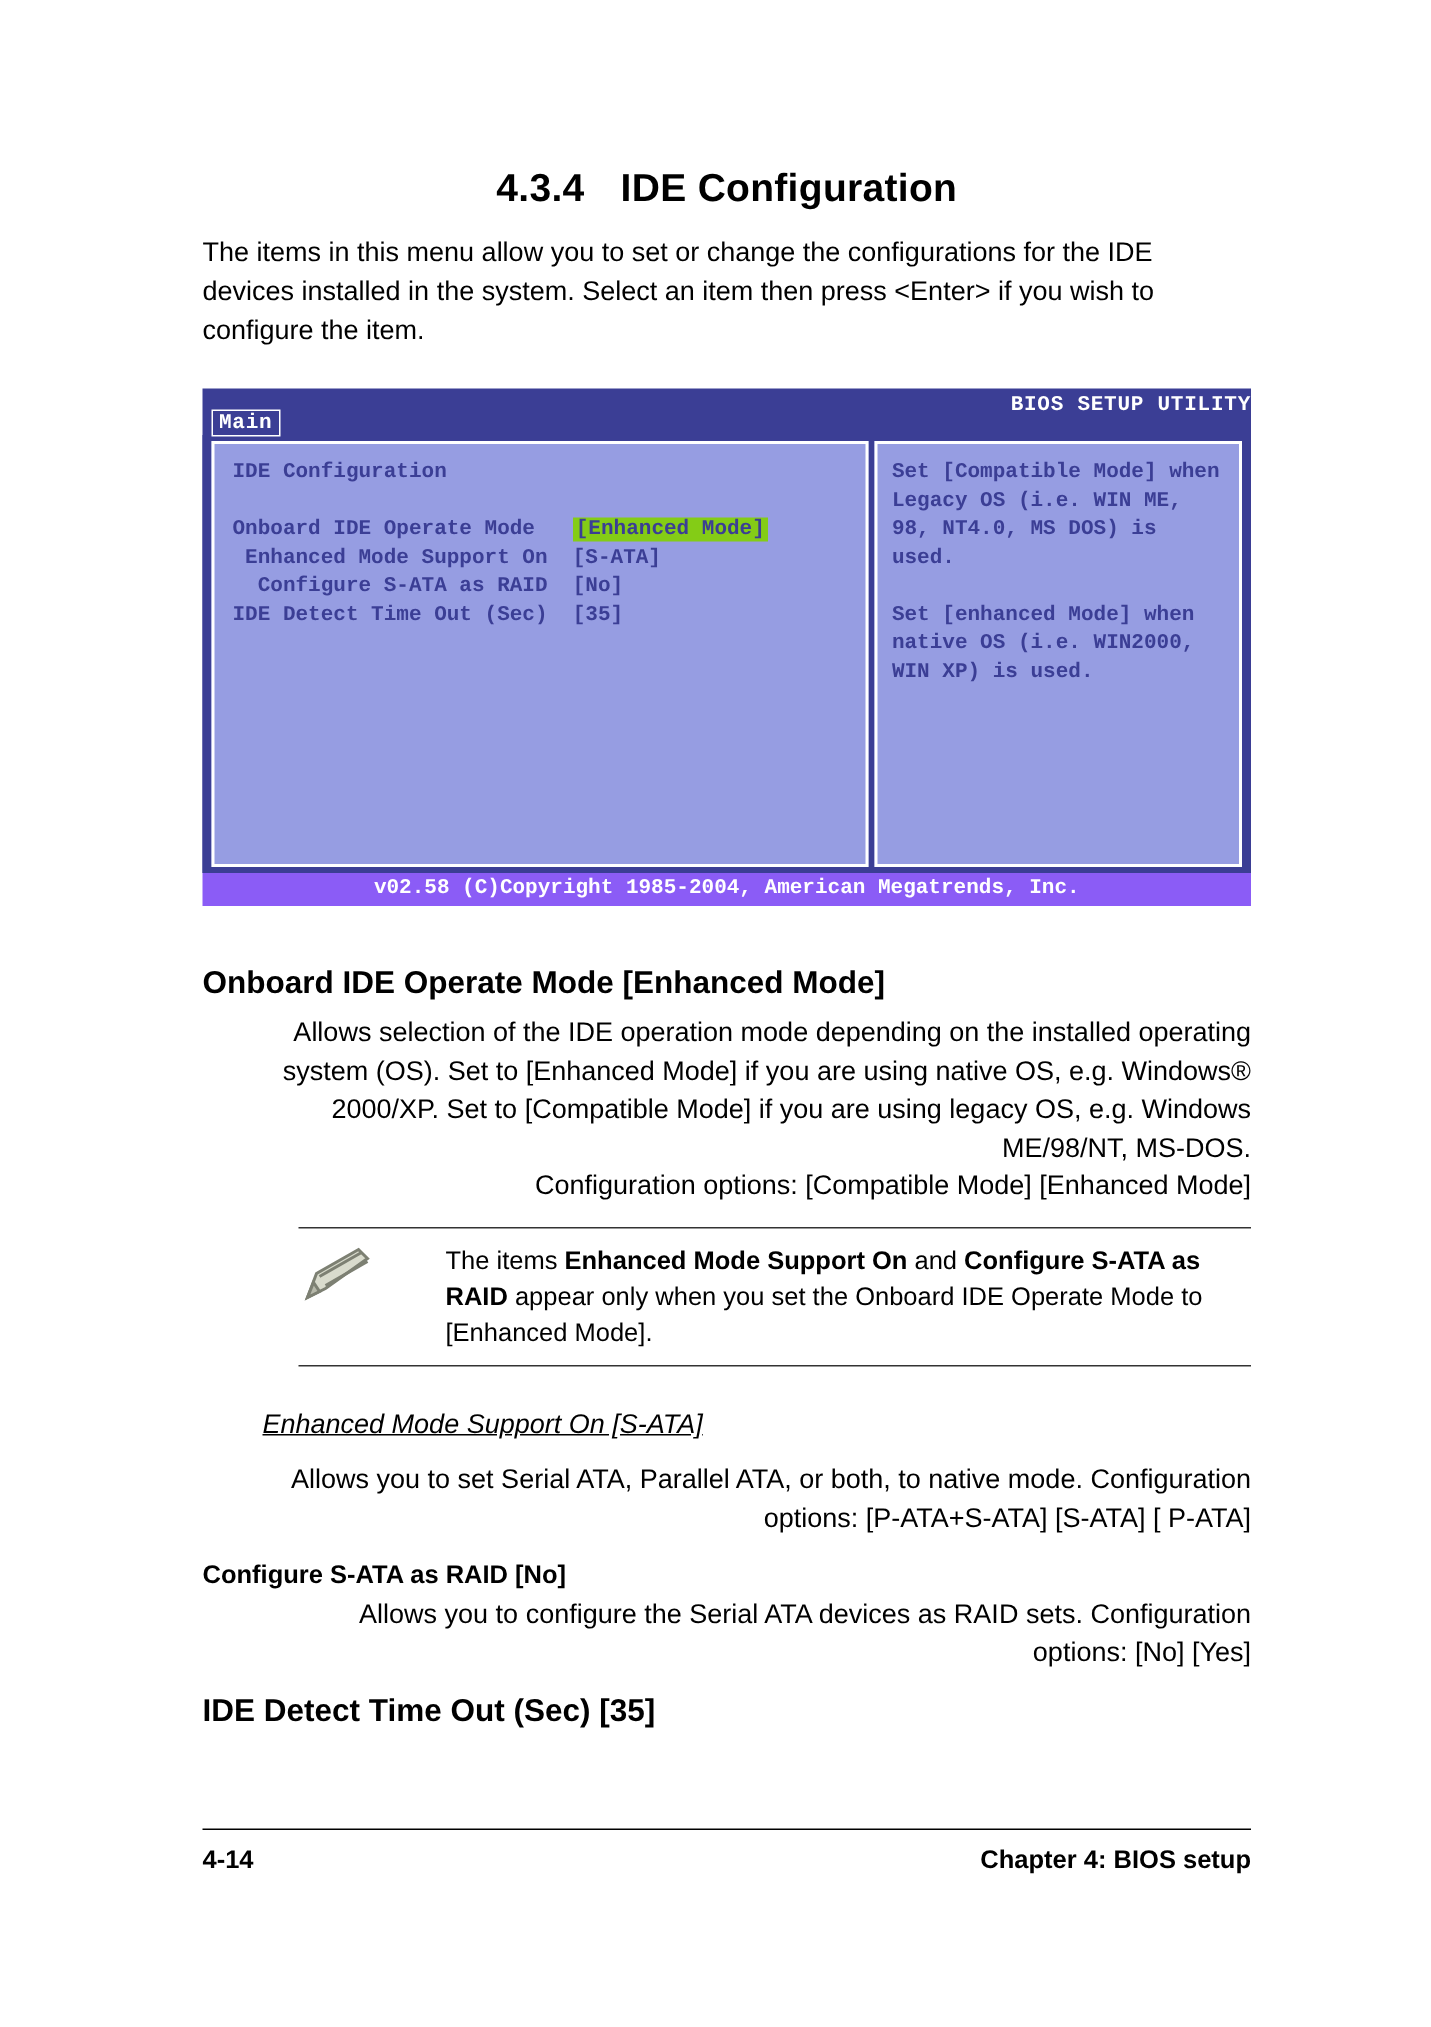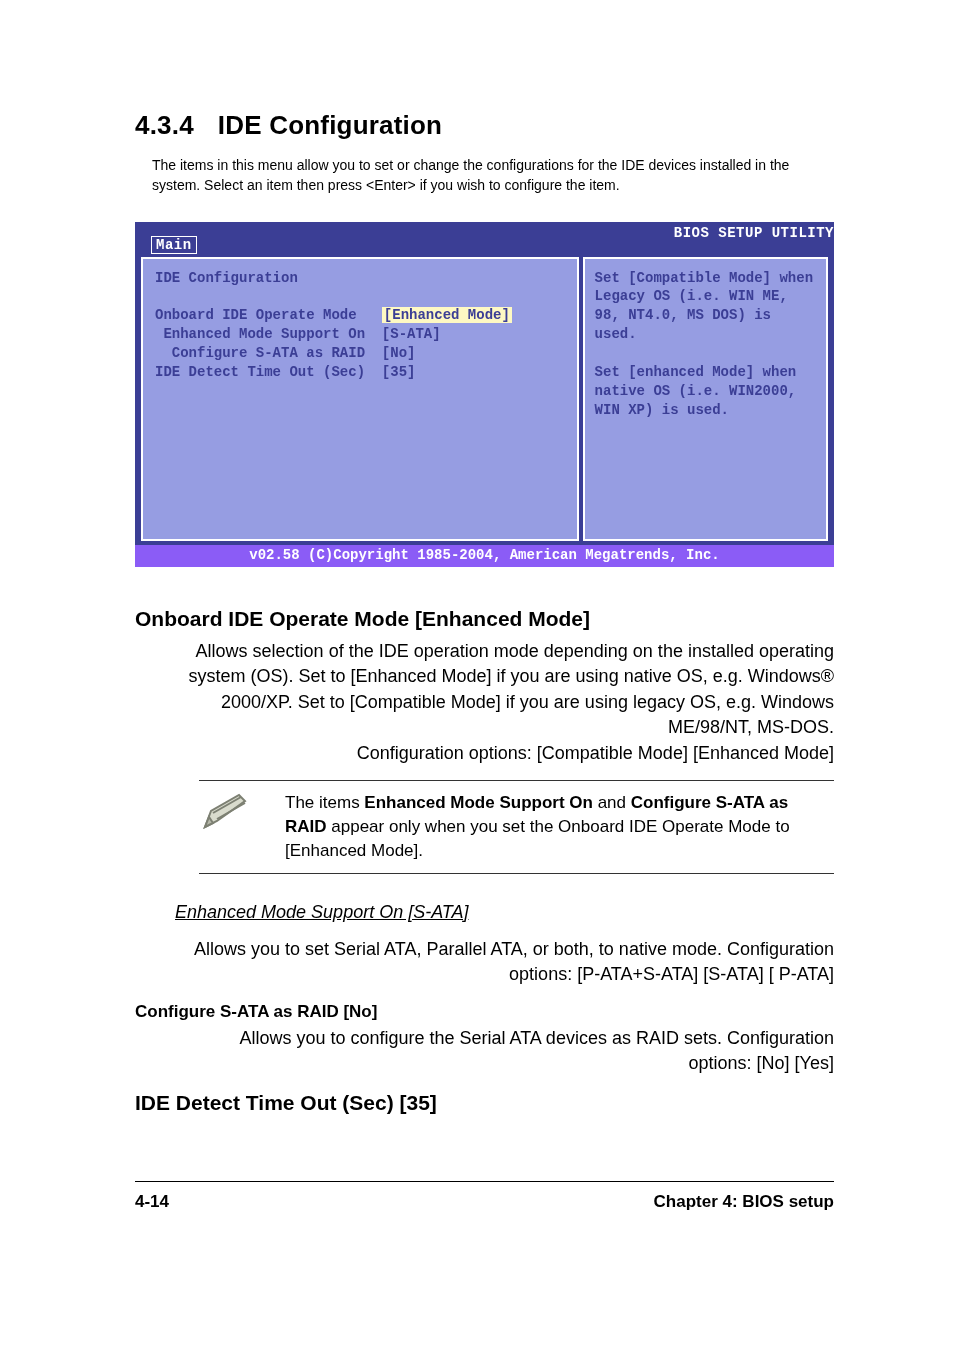--- a/index.html
+++ b/index.html
@@ -11,28 +11,29 @@
     }
     .page {
       padding: 110px 120px 60px 135px;
     }
     .section-heading {
       font-family: Arial, sans-serif;
       font-weight: bold;
       font-size: 26px;
       letter-spacing: 0.2px;
       margin: 0 0 14px 0;
+      text-align: center;
     }
     .section-number {
       margin-right: 24px;
     }
     .intro-text {
-      font-size: 14px;
+      font-size: 18px;
       line-height: 1.45;
-      margin: 0 0 26px 17px;
+      margin: 0 0 26px 0;
       color: #000;
     }
     
     .bios {
       width: 100%;
       font-family: "Courier New", monospace;
       font-size: 14px;
       font-weight: bold;
       margin-bottom: 40px;
     }
@@ -40,21 +41,21 @@
       background: #3b3e95;
       color: #fff;
       text-align: right;
       padding: 3px 0 12px 0;
       position: relative;
       font-size: 14px;
       letter-spacing: 0.5px;
     }
     .bios-tab {
       position: absolute;
-      left: 16px;
+      left: 6px;
       bottom: -1px;
       background: #3b3e95;
       border: 1px solid #fff;
       color: #fff;
       padding: 0 4px;
       font-size: 14px;
     }
     .bios-body {
       display: flex;
       background: #3b3e95;
@@ -86,21 +87,21 @@
     }
     .bios-help-text {
       white-space: pre-wrap;
     }
     .bios-nav {
       white-space: pre;
       padding-bottom: 8px;
     }
     .bios-nav-arrow { color: #c63b3b; }
     .bios-selected {
-      background: #fef9c3;
+      background: #84cc16;
       color: #3b3e95;
       padding: 0 2px;
     }
     .bios-footer {
       background: #8b5cf6;
       color: #fff;
       text-align: center;
       padding: 2px 0 4px 0;
       font-size: 14px;
     }
@@ -118,21 +119,21 @@
       text-align: right;
     }
     
     .note {
       display: flex;
       align-items: flex-start;
       border-top: 1px solid #333;
       border-bottom: 1px solid #333;
       margin: 6px 0 28px 64px;
       padding: 10px 0 10px 0;
-      gap: 32px;
+      gap: 44px;
     }
     .note-icon svg { display: block; }
     .note-text {
       font-size: 17px;
       line-height: 1.4;
     }
     .note-bold { font-weight: bold; }
     
     .item-heading-underline {
       font-style: italic;

